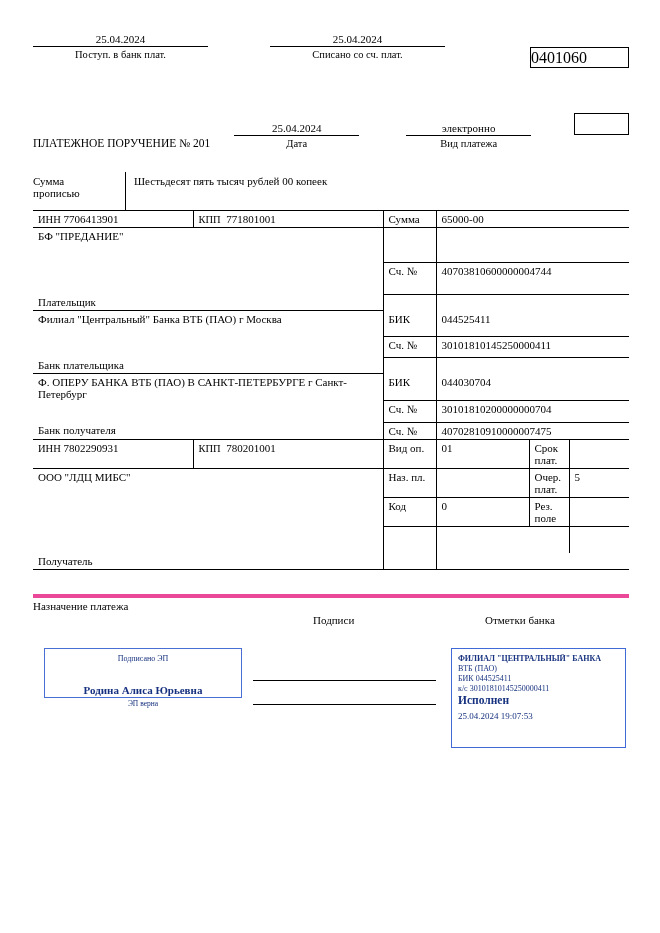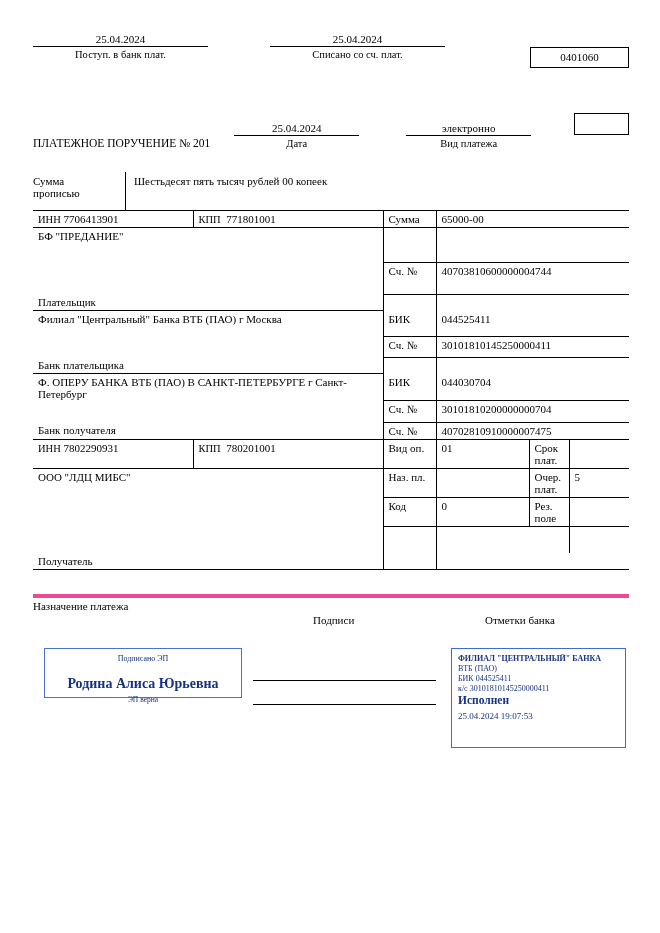--- a/index.html
+++ b/index.html
@@ -54,22 +54,22 @@
   .dateblock.second {
     margin-left: 62px;
   }
   .formcode {
     position: absolute;
     right: 0;
     top: 14px;
     width: 97px;
     height: 19px;
     border: 1px solid #000;
-    text-align: center;
-    font-size: 11px;
+    text-align: left;
+    font-size: 16px;
     line-height: 19px;
   }
 
   
   .titlerow {
     margin-top: 30px;
     display: flex;
     align-items: flex-end;
     position: relative;
     height: 36px;
@@ -186,21 +186,21 @@
     position: absolute;
     left: 11px;
     top: 0;
     width: 196px;
     height: 48px;
     border: 1px solid #4a6fd4;
     text-align: center;
     color: #16317f;
   }
   .stamp-sign .l1 { font-size: 8px; margin-top: 5px; color:#16317f; }
-  .stamp-sign .l2 { font-size: 14px; font-weight: bold; margin-top: 13px; }
+  .stamp-sign .l2 { font-size: 11px; font-weight: bold; margin-top: 21px; }
   .stamp-sign .l3 { font-size: 7.5px; margin-top: 3px; }
 
   .sigline1, .sigline2 {
     position: absolute;
     left: 220px;
     width: 183px;
     border-bottom: 1px solid #000;
     height: 0;
   }
   .sigline1 { top: 32px; }

